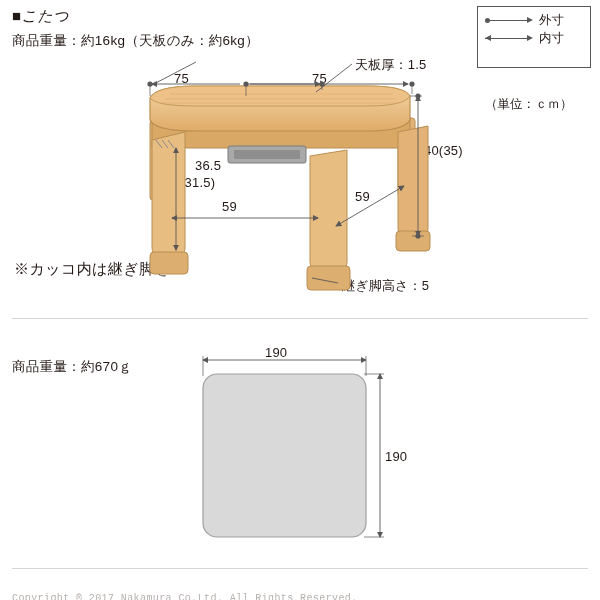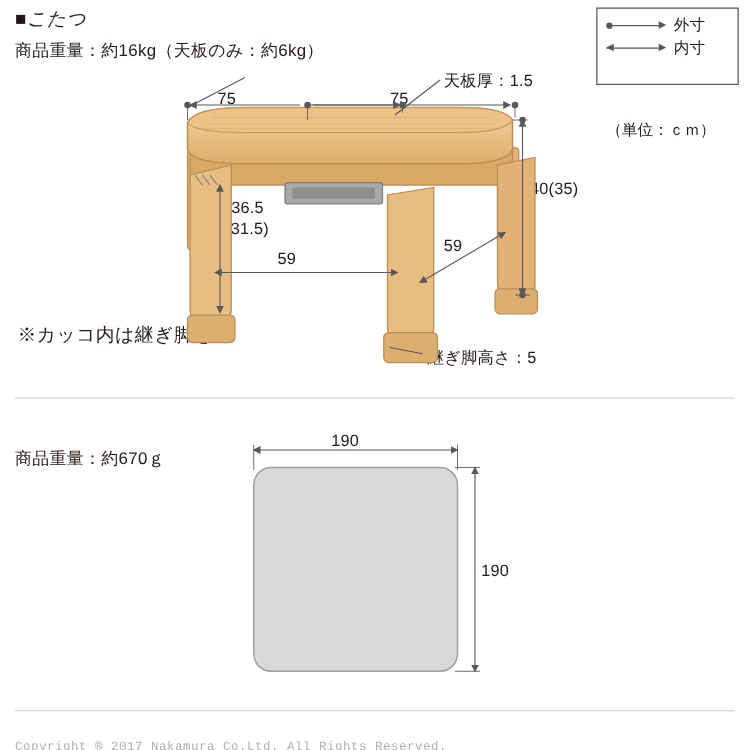--- a/index.html
+++ b/index.html
@@ -148,21 +148,21 @@
     <div class="legend-unit">（単位：ｃｍ）</div>
   </div>
 
   <div class="txt sec-title" style="left:12px; top:6px;font-style:italic;">■こたつ</div>
   <div class="txt sub-text" style="left:12px; top:32px;">商品重量：約16kg（天板のみ：約6kg）</div>
 
   <div class="txt dim-label" style="left:355px; top:56px;">天板厚：1.5</div>
   <div class="txt dim-label" style="left:174px; top:70px;">75</div>
   <div class="txt dim-label" style="left:312px; top:70px;">75</div>
   <div class="txt dim-label" style="left:424px; top:142px;">40(35)</div>
-  <div class="txt dim-label" style="left:185px; top:157px;">36.5</div>
+  <div class="txt dim-label" style="left:195px; top:157px;">36.5</div>
   <div class="txt dim-label" style="left:180px; top:174px;">(31.5)</div>
   <div class="txt dim-label" style="left:222px; top:198px;">59</div>
   <div class="txt dim-label" style="left:355px; top:188px;">59</div>
   <div class="txt dim-label" style="left:342px; top:277px;">継ぎ脚高さ：5</div>
 
   <div class="txt note-text" style="left:14px; top:258px;">※カッコ内は継ぎ脚を</div>
 
   <div class="hr" style="top:318px;"></div>
   <div class="txt sub-text" style="left:12px; top:358px;">商品重量：約670ｇ</div>
   <div class="txt dim-label" style="left:265px; top:344px;">190</div>

